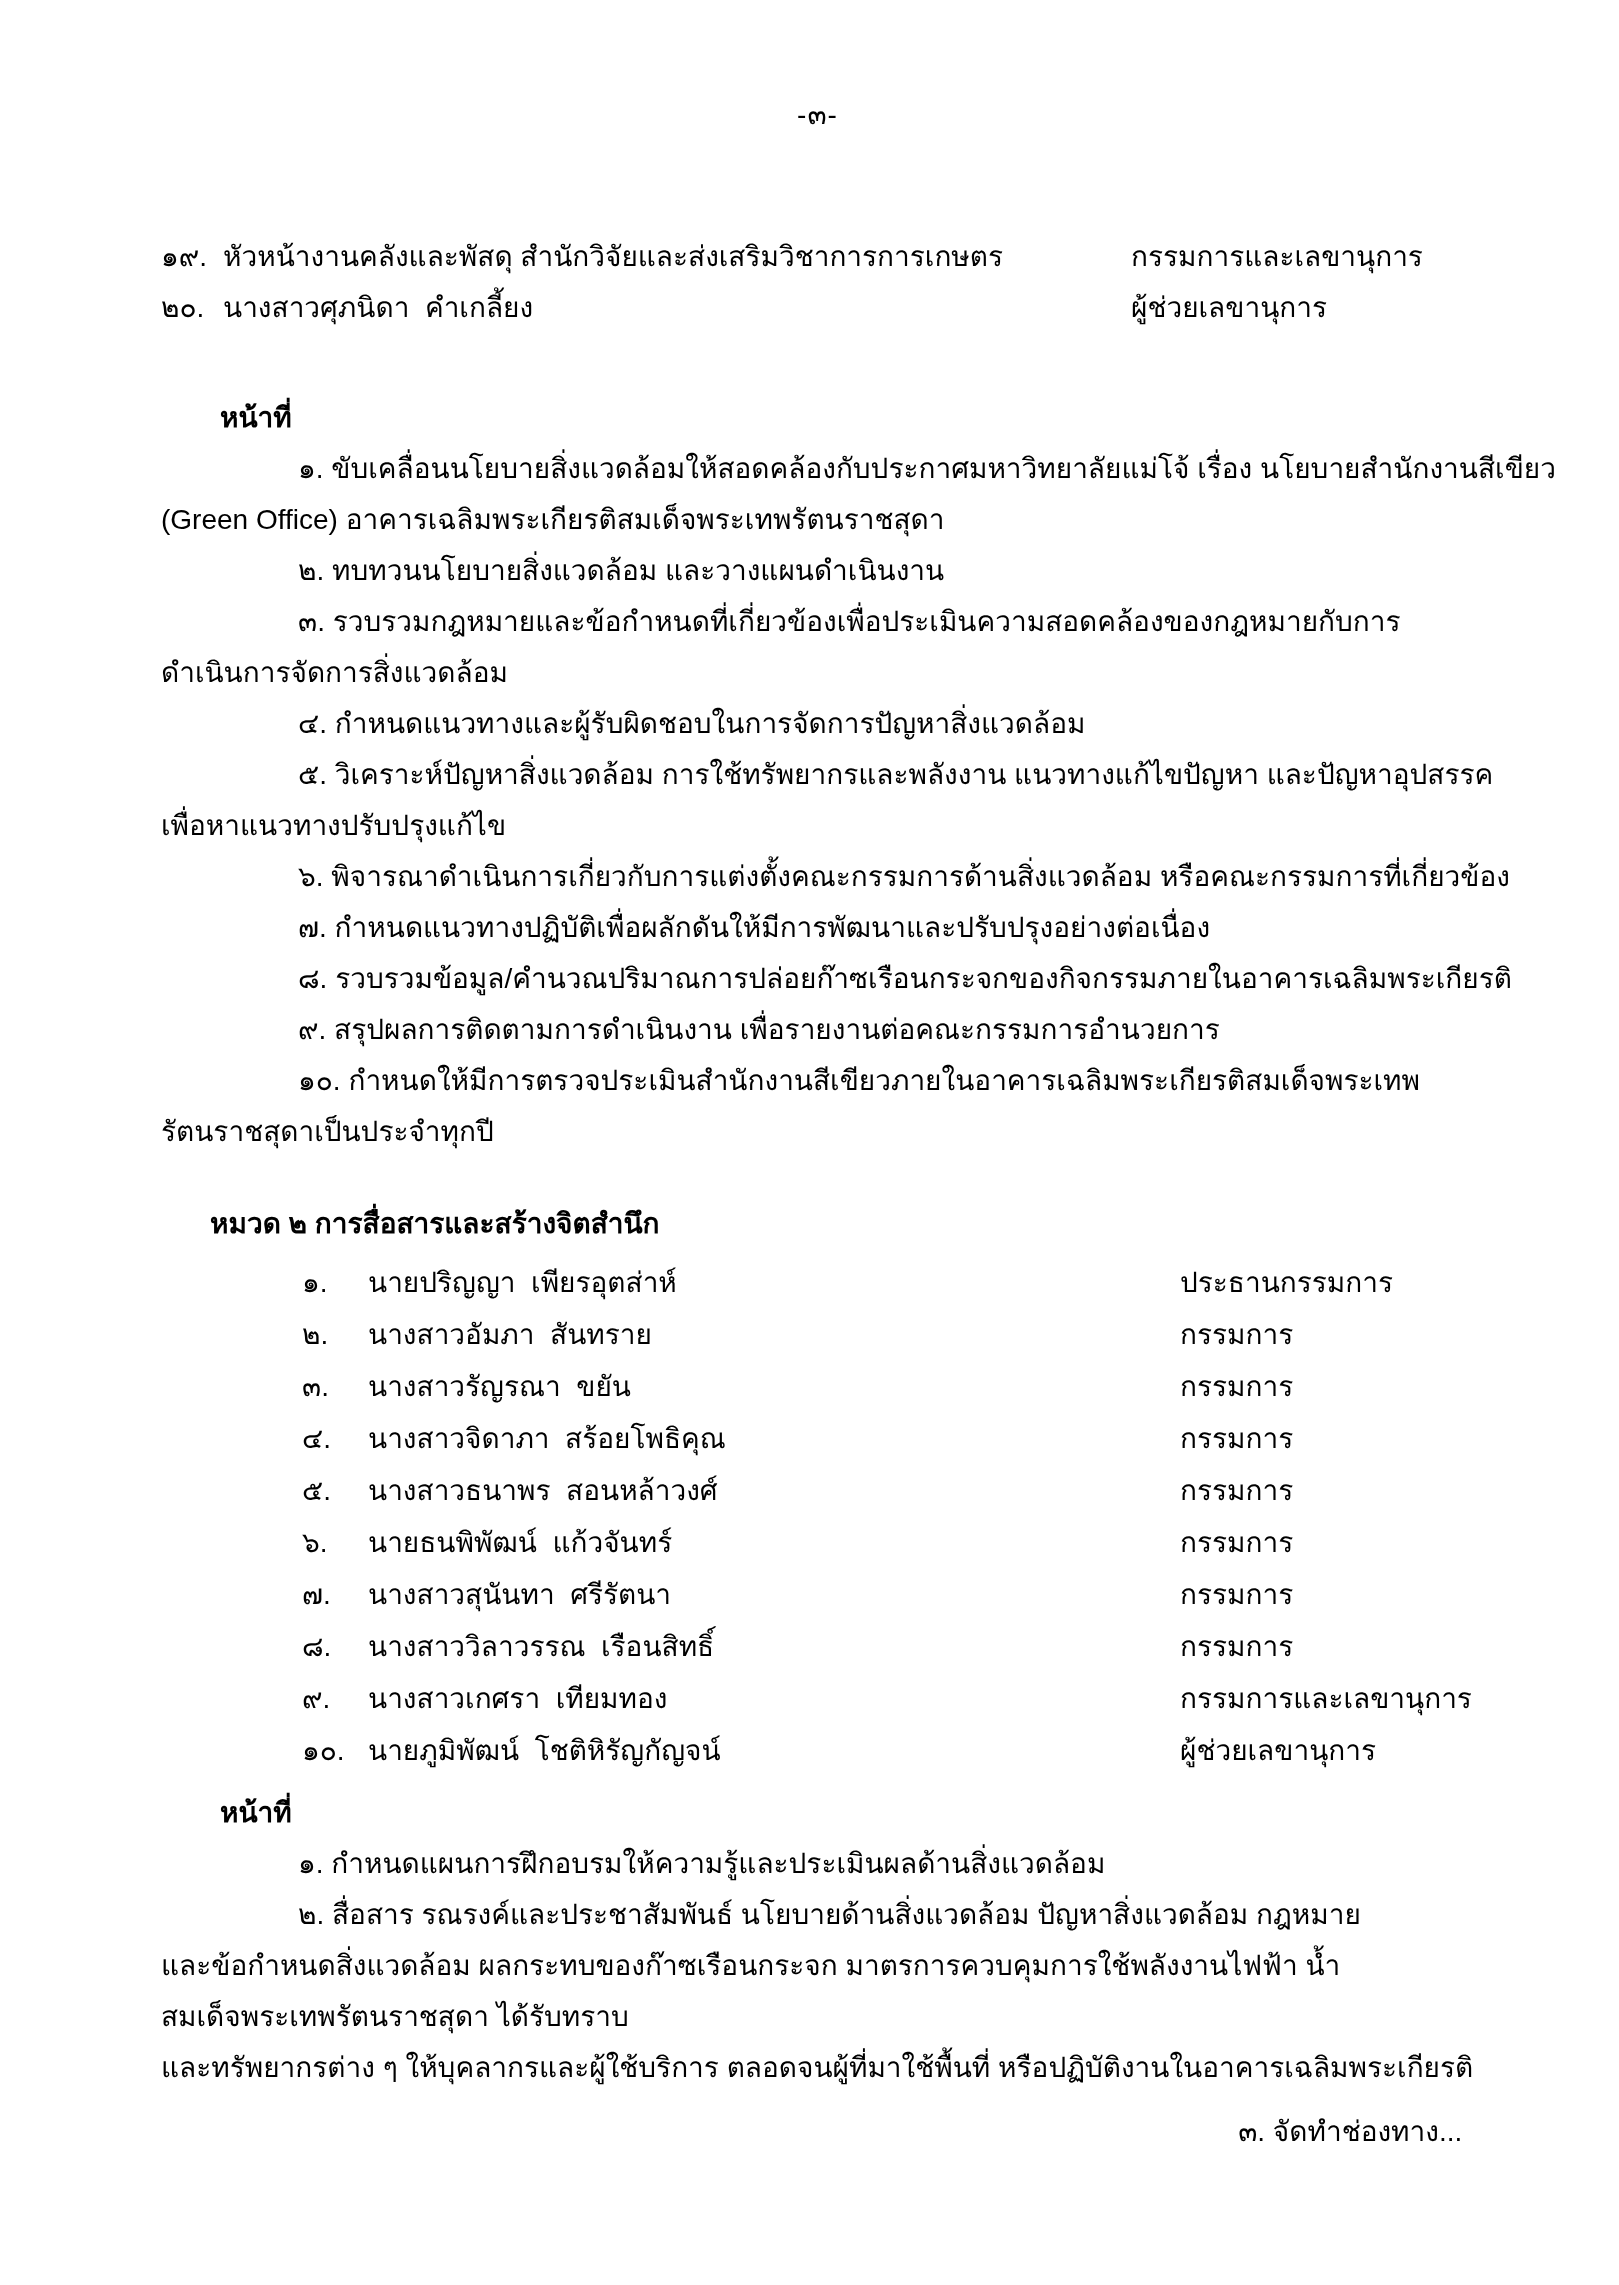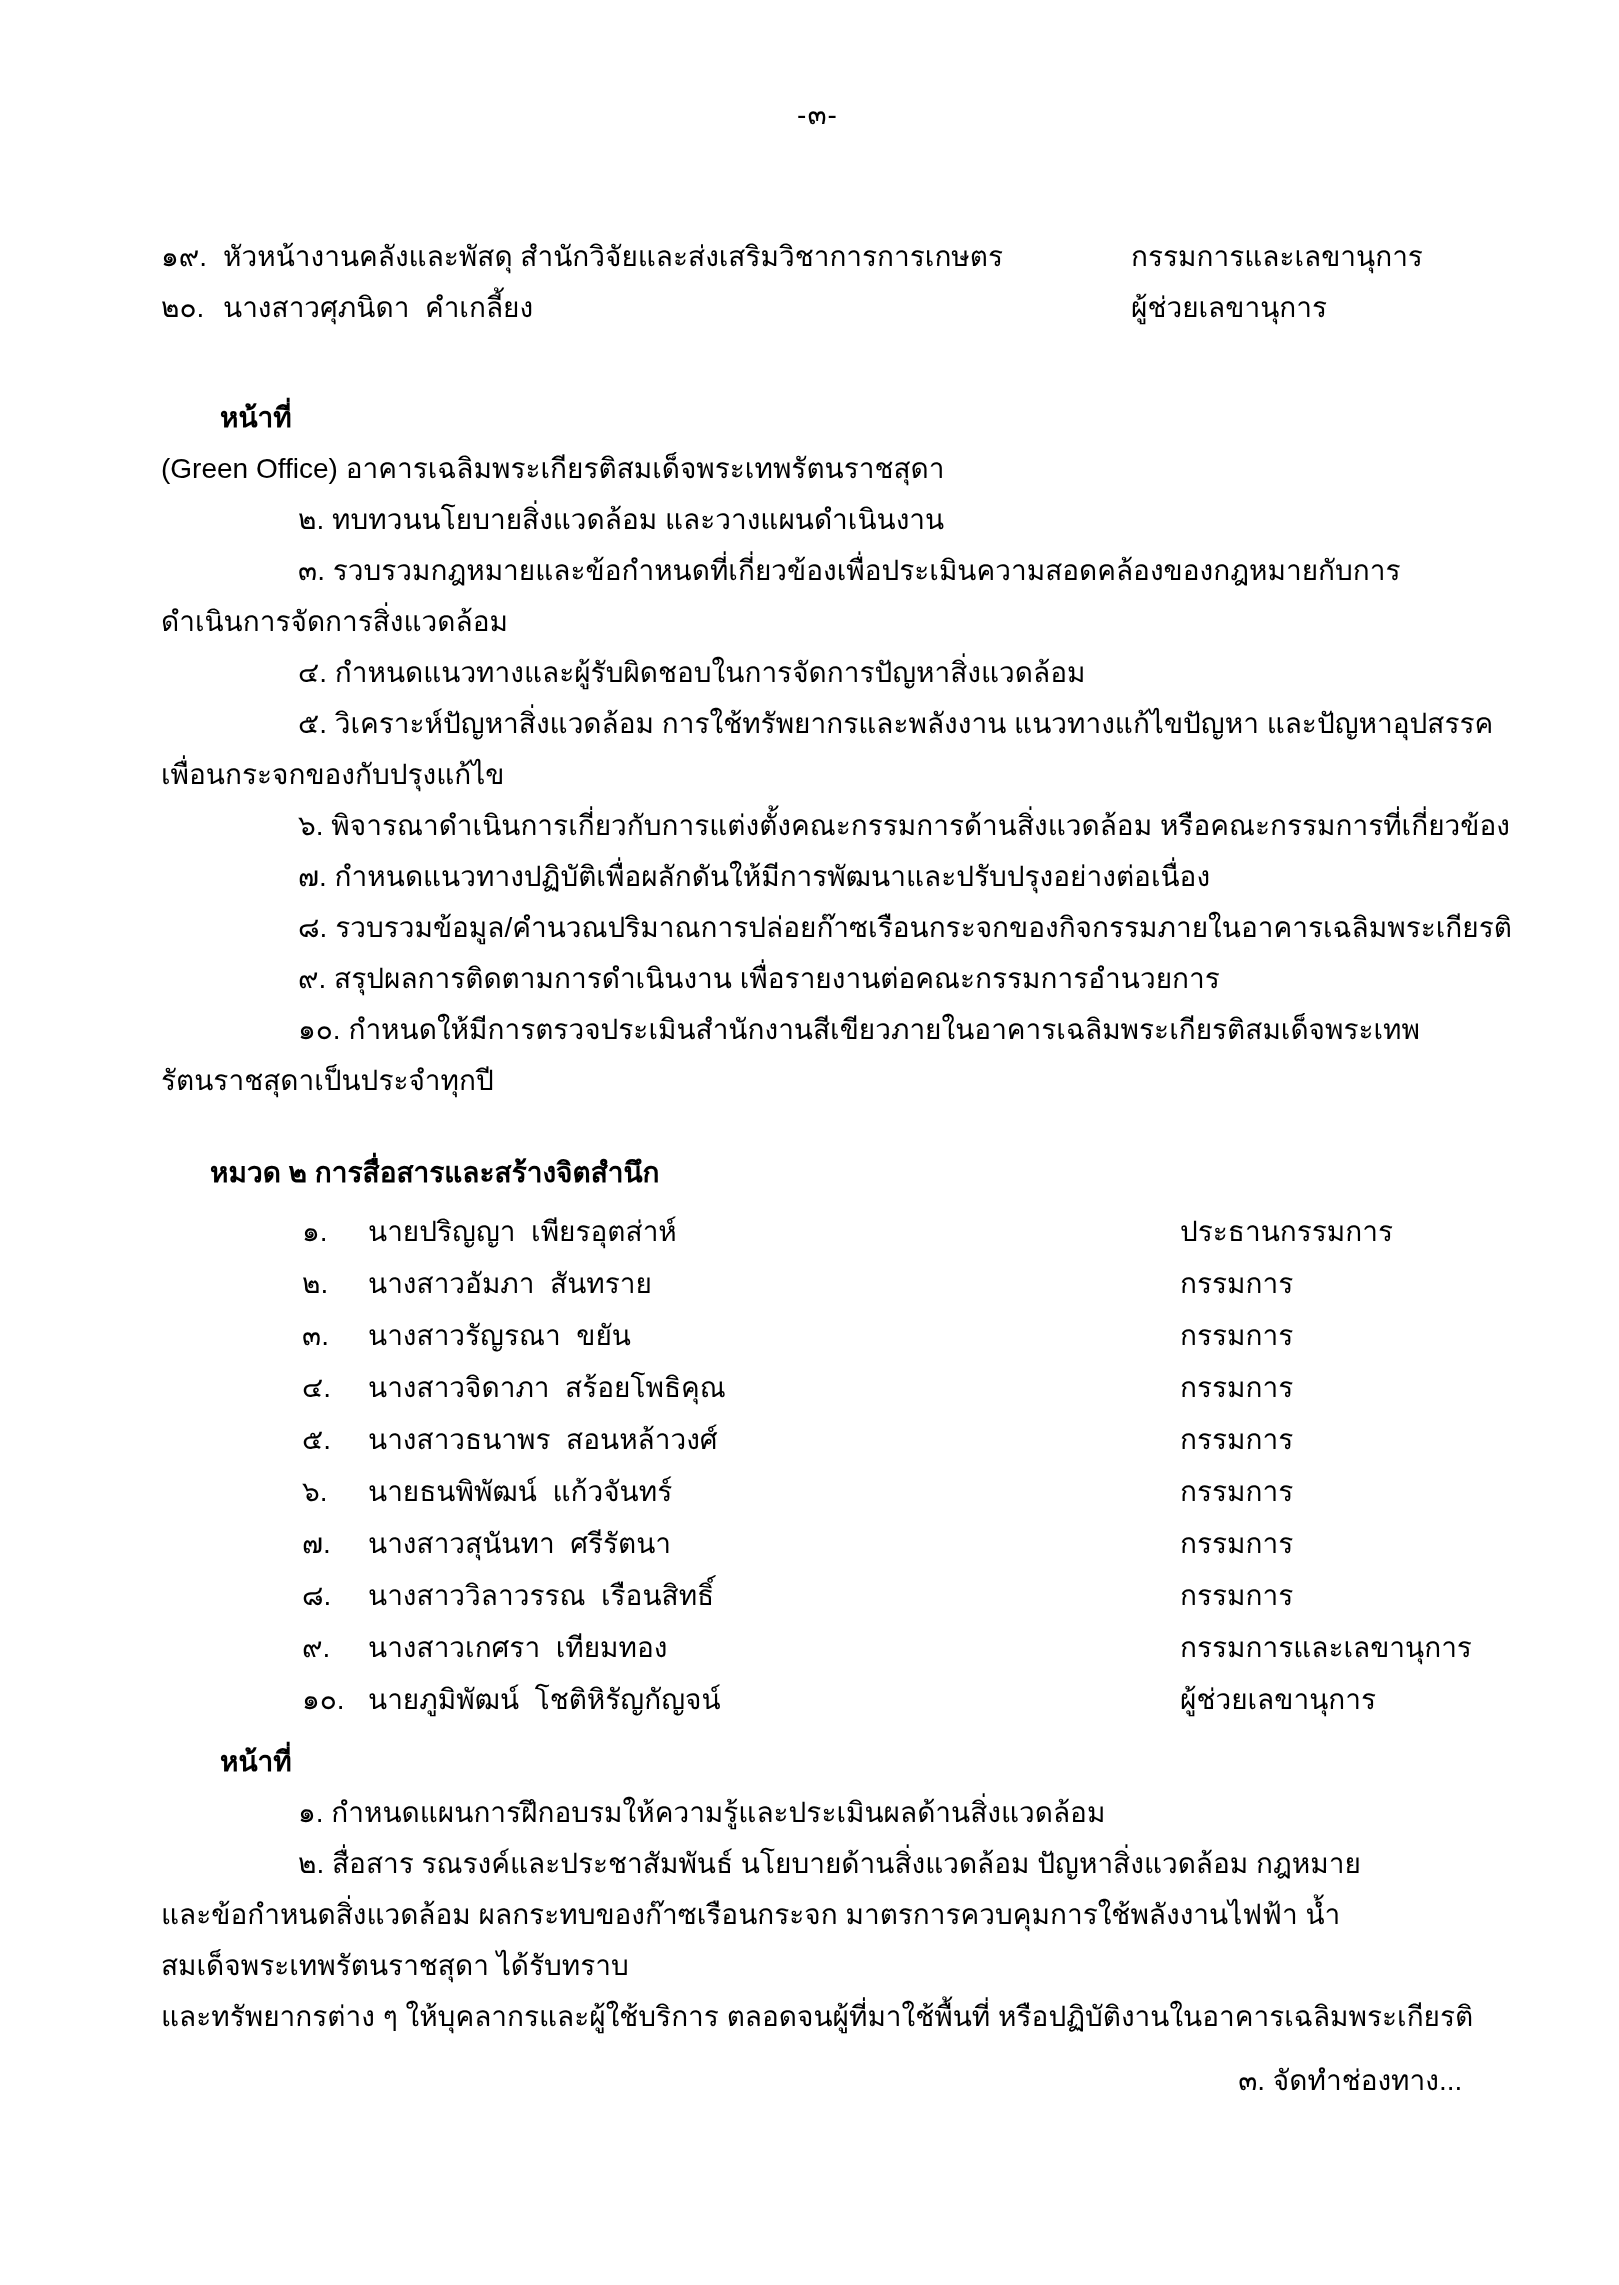--- a/index.html
+++ b/index.html
@@ -76,40 +76,43 @@
       <div class="member-row">
     <span class="member-no">๒๐.</span>
     <span class="member-name">นางสาวศุภนิดา  คำเกลี้ยง</span>
     <span class="member-role">ผู้ช่วยเลขานุการ</span>
   </div>
     </div>
 
   <div class="section-heading duty-heading first">หน้าที่</div>
 
   <div class="duty-lines">
+      <div class="duty-line indent">
+    <span>๑. ขับเคลื่อนนโยบายสิ่งแวดล้อมให้สอดคล้องกับประกาศมหาวิทยาลัยแม่โจ้ เรื่อง นโยบายสำนักงานสีเขียว</span>
+  </div>
       <div class="duty-line">
     <span>(Green Office) อาคารเฉลิมพระเกียรติสมเด็จพระเทพรัตนราชสุดา</span>
   </div>
       <div class="duty-line indent">
     <span>๒. ทบทวนนโยบายสิ่งแวดล้อม และวางแผนดำเนินงาน</span>
   </div>
       <div class="duty-line indent">
     <span>๓. รวบรวมกฎหมายและข้อกำหนดที่เกี่ยวข้องเพื่อประเมินความสอดคล้องของกฎหมายกับการ</span>
   </div>
       <div class="duty-line">
     <span>ดำเนินการจัดการสิ่งแวดล้อม</span>
   </div>
       <div class="duty-line indent">
     <span>๔. กำหนดแนวทางและผู้รับผิดชอบในการจัดการปัญหาสิ่งแวดล้อม</span>
   </div>
       <div class="duty-line indent">
     <span>๕. วิเคราะห์ปัญหาสิ่งแวดล้อม การใช้ทรัพยากรและพลังงาน แนวทางแก้ไขปัญหา และปัญหาอุปสรรค</span>
   </div>
       <div class="duty-line">
-    <span>เพื่อนกระจกของกับปรุงแก้ไข</span>
+    <span>เพื่อหาแนวทางปรับปรุงแก้ไข</span>
   </div>
       <div class="duty-line indent">
     <span>๖. พิจารณาดำเนินการเกี่ยวกับการแต่งตั้งคณะกรรมการด้านสิ่งแวดล้อม หรือคณะกรรมการที่เกี่ยวข้อง</span>
   </div>
       <div class="duty-line indent">
     <span>๗. กำหนดแนวทางปฏิบัติเพื่อผลักดันให้มีการพัฒนาและปรับปรุงอย่างต่อเนื่อง</span>
   </div>
       <div class="duty-line indent">
     <span>๘. รวบรวมข้อมูล/คำนวณปริมาณการปล่อยก๊าซเรือนกระจกของกิจกรรมภายในอาคารเฉลิมพระเกียรติ</span>
   </div>

